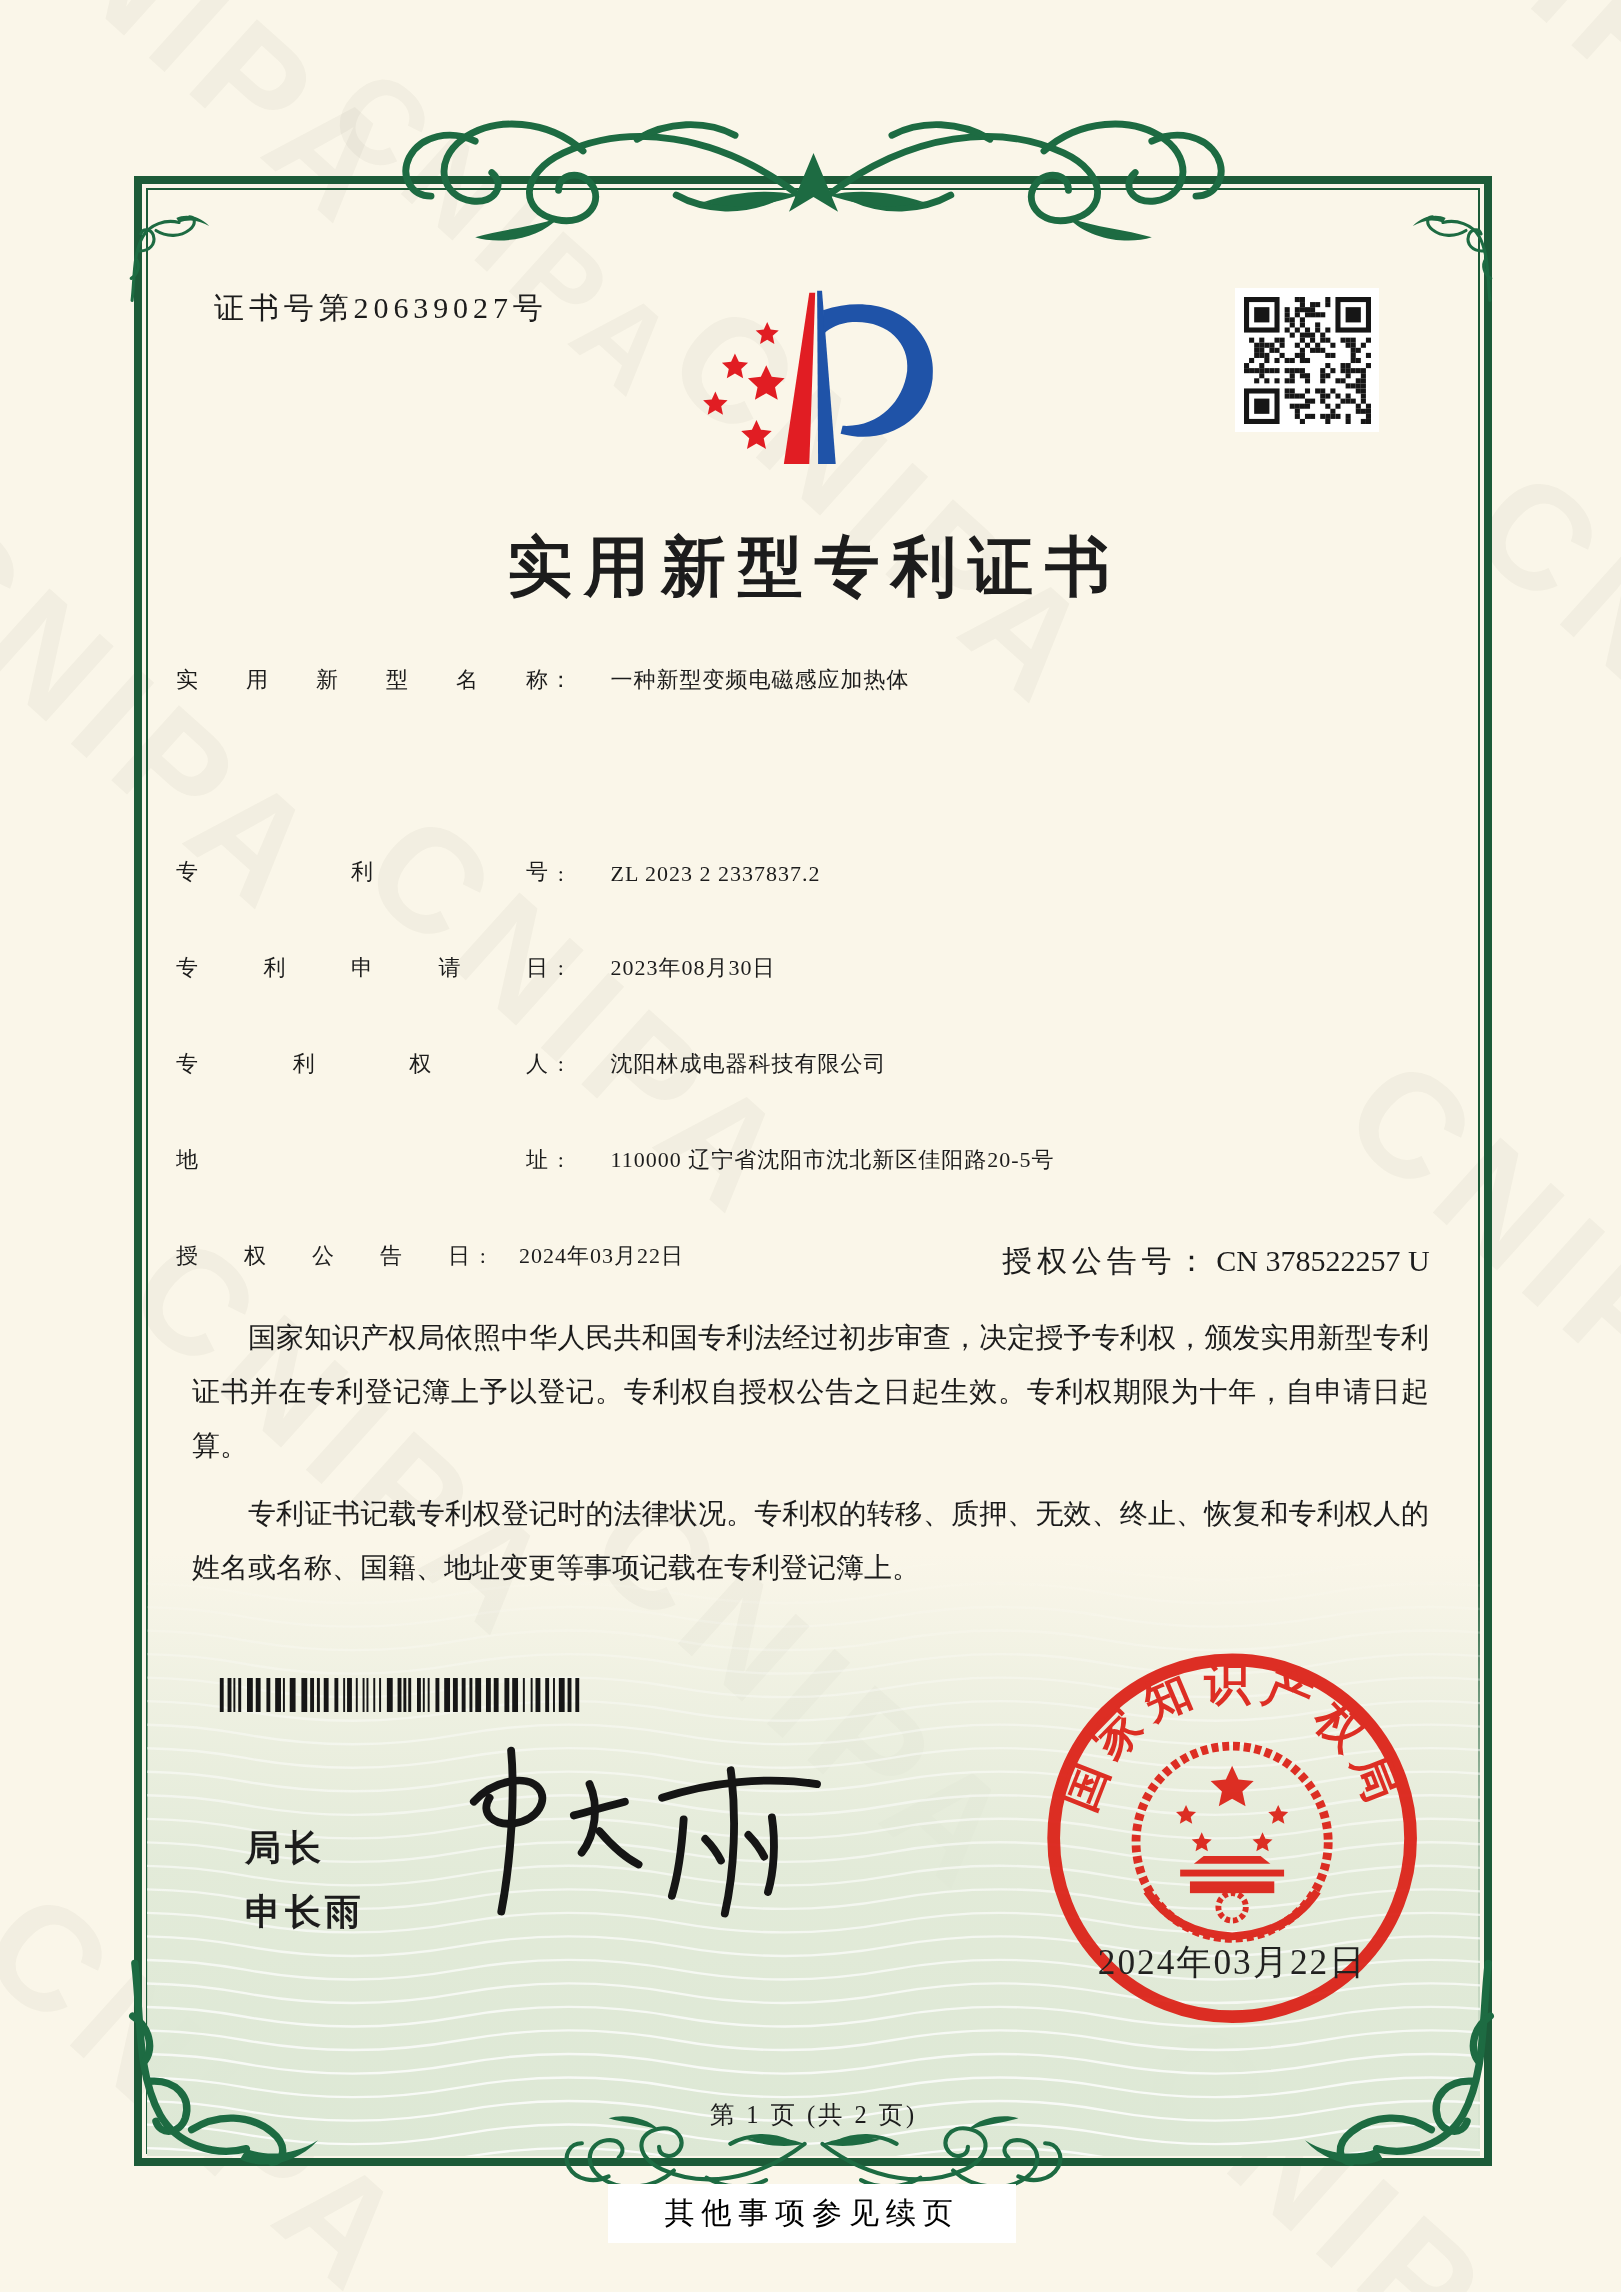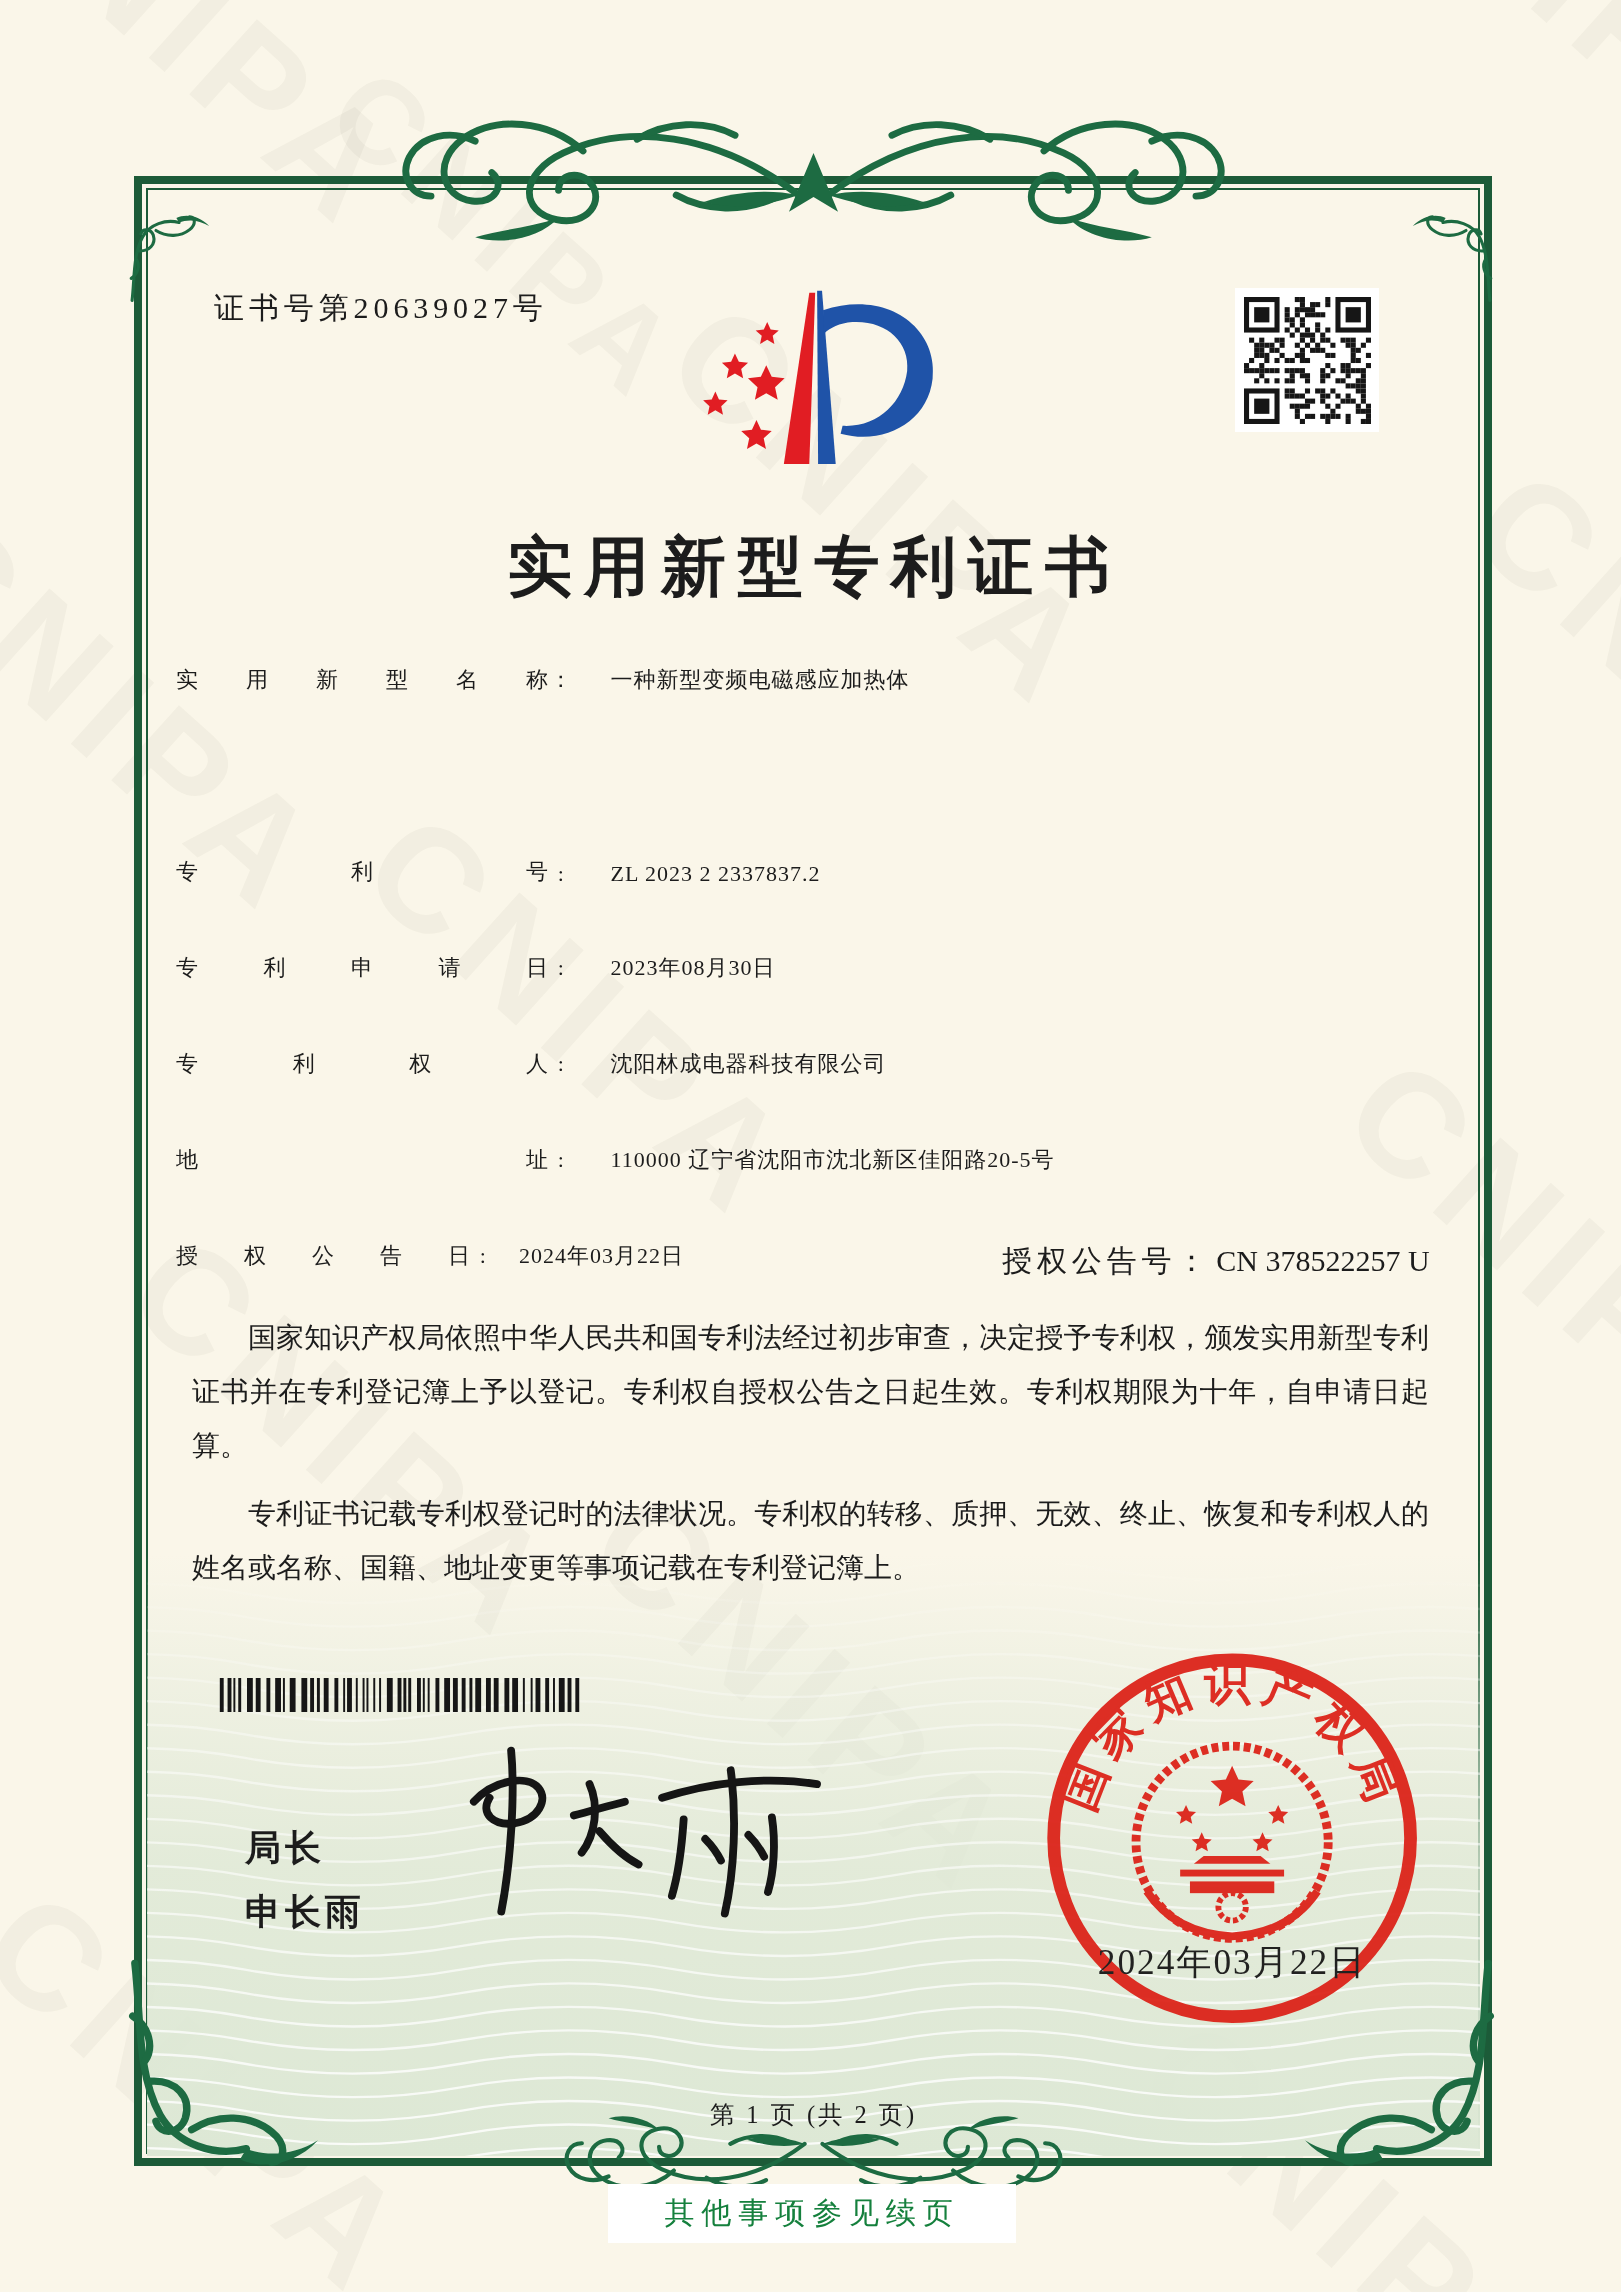--- a/index.html
+++ b/index.html
@@ -42,21 +42,21 @@
   
   #director{left:245px;top:1816px;font-family:"Liberation Sans","DejaVu Sans",sans-serif;font-weight:700;
             font-size:36px;line-height:1.78;z-index:4;letter-spacing:3.9px;}
   #sig{left:417px;top:1733px;z-index:4;}
   
   #seal{left:1037px;top:1650px;z-index:5;}
   
   #page-info{left:0;top:2098px;width:1627px;text-align:center;font-size:24.5px;letter-spacing:2.9px;z-index:4;}
   #cont-box{left:608px;top:2184px;width:408px;height:59px;background:#ffffff;z-index:3;
             display:flex;align-items:center;justify-content:center;}
-  #cont-note{font-size:30px;letter-spacing:6.9px;color:#15803d;}
+  #cont-note{font-size:30px;letter-spacing:6.9px;color:#000000;}
 </style>
 </head>
 <body>
 
 <div id="page">
 
   <svg width="0" height="0" style="position:absolute">
     <defs>
       <symbol id="scrollhalf" viewBox="0 0 430 150">
         <g fill="none" stroke="#1d6b42" stroke-width="7" stroke-linecap="round">

